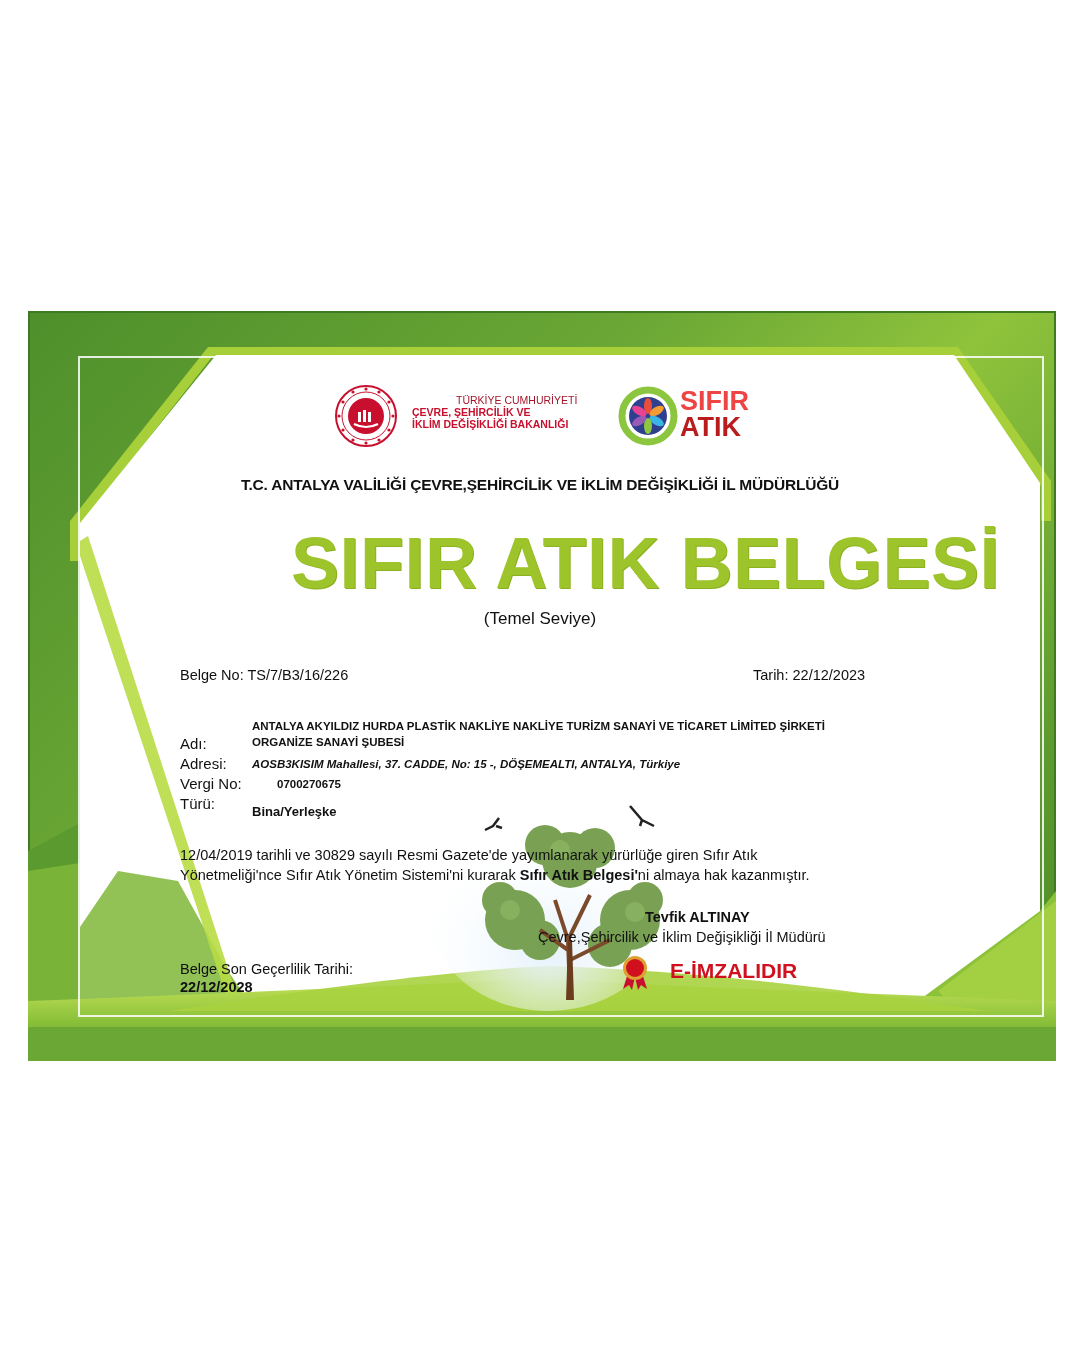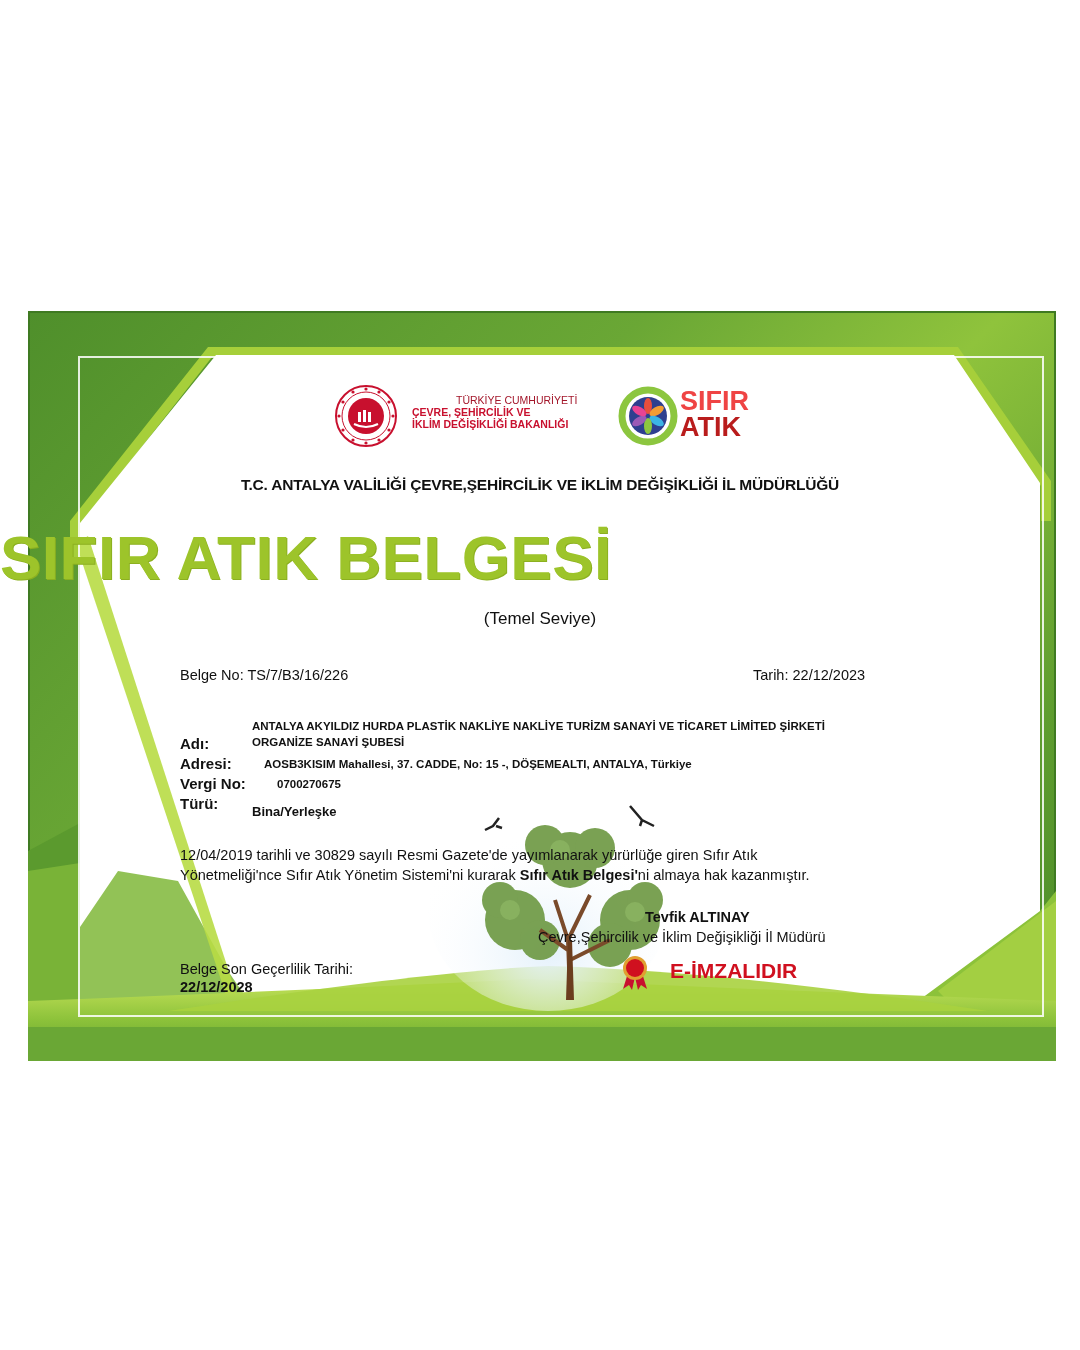--- a/index.html
+++ b/index.html
@@ -13,25 +13,25 @@
                 border:2px solid rgba(255,255,255,0.85); box-sizing:border-box; pointer-events:none; }
   .abs { position:absolute; }
   .logo-row { position:absolute; top:384px; left:334px; width:430px; height:62px; }
   .ministry-text { position:absolute; left:78px; top:10px; font-size:10.5px; line-height:12px; font-weight:bold; }
   .ministry-text .l1 { color:#a3162a; font-weight:normal;margin-left:44px; }
   .ministry-text .l2, .ministry-text .l3 { color:#c8102e; }
   .sifir-logo-text { position:absolute; left:62px; top:4px; font-weight:bold; font-size:27px; line-height:26px; }
   .sifir-logo-text .s1 { color:#ef4444; }
   .sifir-logo-text .s2 { color:#b91c1c; }
   .office { position:absolute; top:476px; left:0; width:1080px; text-align:center; font-size:15.5px; font-weight:bold; letter-spacing:-0.2px; }
-  .title { position:absolute; top:522px; left:0; width:1000px; text-align:left; font-size:62px; font-weight:bold;
+  .title { position:absolute; top:522px; left:0; width:1000px; text-align:right; font-size:72px; font-weight:bold;
            color:#9dc42a; letter-spacing:0.5px; text-shadow:1px 1px 0 #8cb020; }
   .subtitle { position:absolute; top:609px; left:0; width:1080px; text-align:center; font-size:17px; }
   .row-text { font-size:14.5px; }
-  .label { font-weight:bold; font-size:15px; }
+  .label { font-weight:normal; font-size:15px; }
   .val-small { font-weight:bold; font-size:11.5px; }
   .para { position:absolute; left:180px; top:845px; width:700px; font-size:14.5px; line-height:20px; }
   .para b { font-weight:bold; }
   .signer { position:absolute; left:645px; top:909px; font-size:14.5px; font-weight:bold; }
   .signer-title { position:absolute; left:538px; top:929px; font-size:14.5px; }
   .eimza { position:absolute; left:620px; top:957px; height:32px; }
   .eimza-text { position:absolute; left:50px; top:2px; font-size:21px; font-weight:bold; color:#d0101f; white-space:nowrap; }
   .validity { position:absolute; left:180px; top:960px; font-size:14.5px; line-height:18px; }
 </style>
 </head>
@@ -159,21 +159,21 @@
 <div class="abs row-text" style="left:753px;top:667px;">
   <span>Tarih:</span>
   <span>22/12/2023</span>
 </div>
 
 <div class="abs label" style="left:180px;top:735px;">Adı:</div>
 <div class="abs val-small" style="left:252px;top:720px;">ANTALYA AKYILDIZ HURDA PLASTİK NAKLİYE NAKLİYE TURİZM SANAYİ VE TİCARET LİMİTED ŞİRKETİ</div>
 <div class="abs val-small" style="left:252px;top:736px;">ORGANİZE SANAYİ ŞUBESİ</div>
 
 <div class="abs label" style="left:180px;top:755px;">Adresi:</div>
-<div class="abs val-small" style="left:264px;top:758px;">AOSB3KISIM Mahallesi, 37. CADDE, No: 15 -, DÖŞEMEALTI, ANTALYA, Türkiye</div>
+<div class="abs val-small" style="left:252px;top:758px;font-style:italic;">AOSB3KISIM Mahallesi, 37. CADDE, No: 15 -, DÖŞEMEALTI, ANTALYA, Türkiye</div>
 
 <div class="abs label" style="left:180px;top:775px;">Vergi No:</div>
 <div class="abs val-small" style="left:252px;top:778px;padding-left:25px;">0700270675</div>
 
 <div class="abs label" style="left:180px;top:795px;">Türü:</div>
 <div class="abs val-small" style="left:252px;top:804px;font-size:13px;">Bina/Yerleşke</div>
 
 <div class="para">
   <div>12/04/2019 tarihli ve 30829 sayılı Resmi Gazete'de yayımlanarak yürürlüğe giren Sıfır Atık</div>
   <div><span>Yönetmeliği'nce Sıfır Atık Yönetim Sistemi'ni kurarak </span><b>Sıfır Atık Belgesi'</b><span>ni almaya hak kazanmıştır.</span></div>

